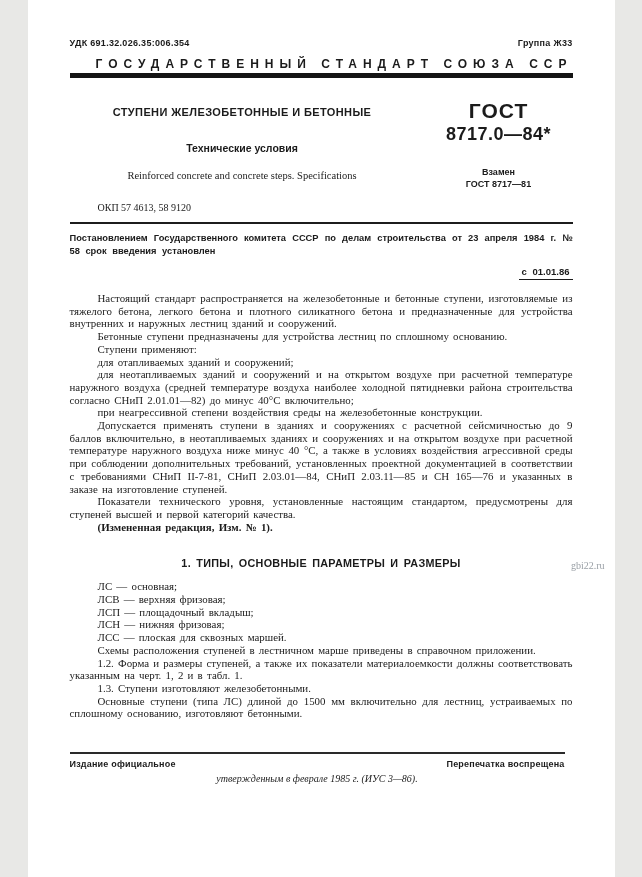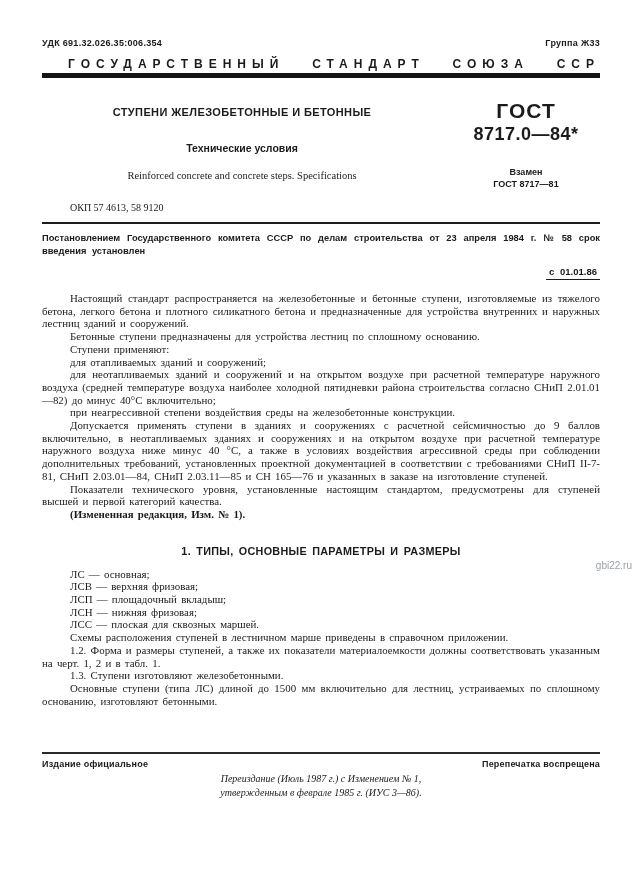--- a/index.html
+++ b/index.html
@@ -1,18 +1,18 @@
 <!DOCTYPE html>
 <html lang="ru"><head>
 <meta charset="utf-8">
 <style>
   html, body { margin: 0; padding: 0; background: #e8e8e6; }
   .page {
     position: relative;
-    width: 642px;
+    width: 587px;
     height: 877px;
     margin: 0 auto;
     background: #ffffff;
     color: #1b1b1b;
     font-family: "Liberation Serif", serif;
     overflow: hidden;
     box-sizing: border-box;
     padding: 38px 42px 0 42px;
   }
 
@@ -101,35 +101,35 @@
   .amended { font-weight: bold; }
 
   .section-heading {
     text-align: center;
     font-family: "Liberation Sans", sans-serif;
     font-weight: bold; font-size: 10.8px;
     margin: 24px 0 11px 0; word-spacing: 2px; letter-spacing: 0.3px;
   }
 
   
-  .footer { position: absolute; left: 42px; right: 42px; top: 752px; }
+  .footer { position: absolute; left: 42px; right: 50px; top: 752px; }
   .footer-rule { height: 1.5px; background: #2a2a2a; }
   .footer-row {
     display: flex; justify-content: space-between; margin-top: 5px;
     font-family: "Liberation Sans", sans-serif;
     font-weight: bold; font-size: 9px; letter-spacing: 0.2px;
   }
   .reissue {
     text-align: center; margin-top: 3px;
     font-style: italic; font-size: 10px; line-height: 14.5px;
   }
 
   .watermark {
     position: absolute; top: 560px; right: 10px;
-    font-family: Liberation Sans, sans-serif;
+    font-family: Liberation Serif, serif;
     font-size: 10px; color: #9aa0a6;
   }
 </style>
 </head>
 <body>
 
 <div class="page">
 
   <div class="meta-row">
     <span>УДК 691.32.026.35:006.354</span>
@@ -195,20 +195,19 @@
     <p class="body-p">Основные ступени (типа ЛС) длиной до 1500 мм включительно для лестниц, устраиваемых по сплошному основанию, изготовляют бетонными.</p>
   </div>
 
   <div class="footer">
     <div class="footer-rule"></div>
     <div class="footer-row">
       <span>Издание официальное</span>
       <span>Перепечатка воспрещена</span>
     </div>
     <div class="reissue">
-      <div>Переиздание (Июль 1987 г.) с Изменением № 1,</div>
       <div>утвержденным в феврале 1985 г. (ИУС 3—86).</div>
     </div>
   </div>
 
   <div class="watermark">gbi22.ru</div>
 
 </div>
 
 </body></html>

